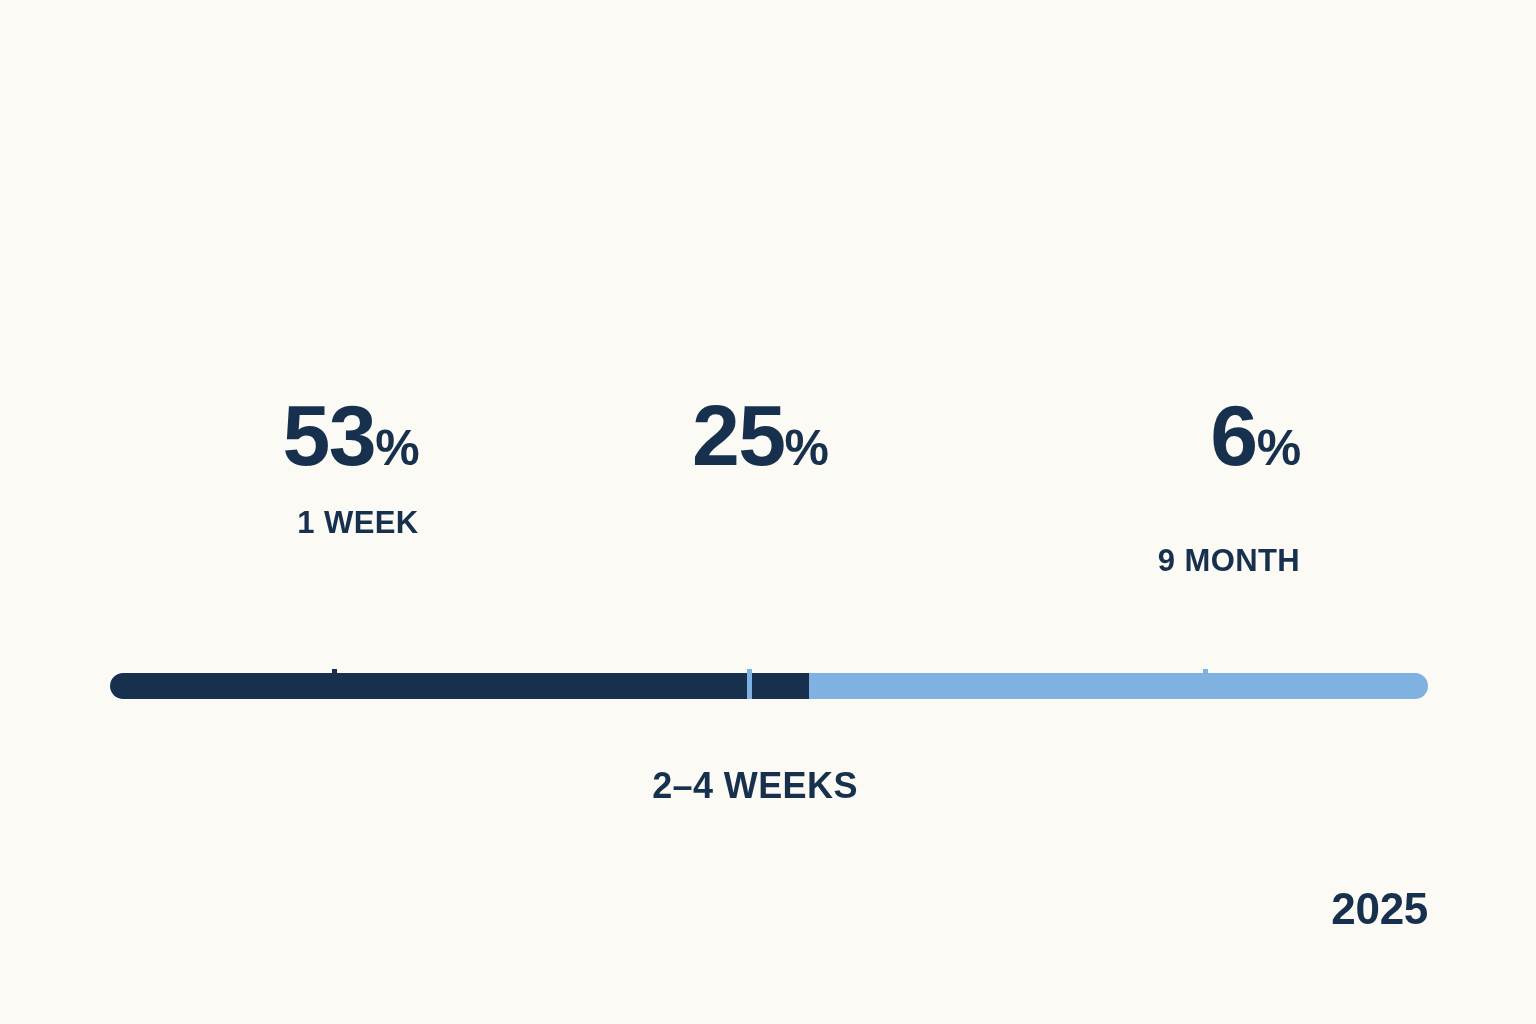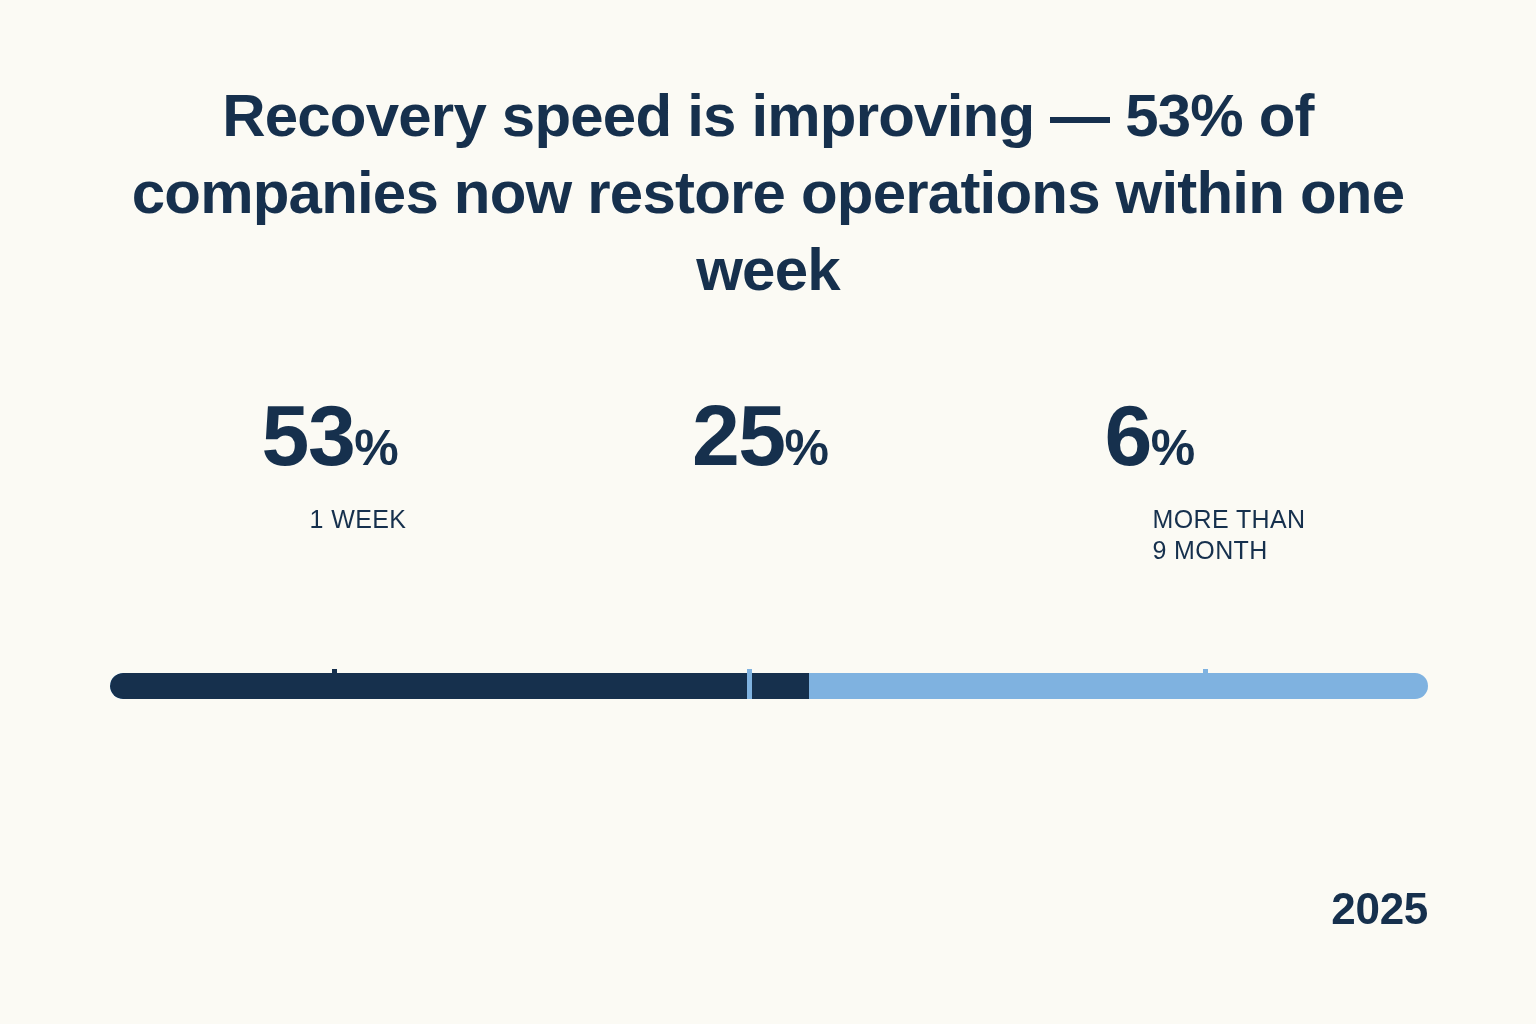--- a/index.html
+++ b/index.html
@@ -30,21 +30,21 @@
     font-size: 60px;
     line-height: 1.28;
     font-weight: 700;
     letter-spacing: -0.8px;
     color: #16304D;
   }
 
   
   .stat {
     position: absolute;
-    text-align: left;
+    text-align: right;
     color: #16304D;
     transform: translateX(-50%);
     white-space: nowrap;
   }
   .stat-value {
     font-weight: 700;
     letter-spacing: -1.5px;
     line-height: 1;
     display: block;
   }
@@ -53,22 +53,22 @@
     font-weight: 700;
   }
   .stat-pct {
     font-size: 50px;
     font-weight: 700;
     letter-spacing: -1px;
   }
   .stat-label {
     display: block;
     margin-top: 26px;
-    font-size: 25px;
-    font-weight: 400;
+    font-size: 31px;
+    font-weight: 700;
     letter-spacing: 0.4px;
     line-height: 1.22;
     margin-left: 48px;
   }
 
   .stat-a { left: 334px; top: 392px; }
   .stat-b { left: 760px; top: 392px; }
   .stat-c { left: 1205px; top: 392px; }
 
   
@@ -127,49 +127,49 @@
     font-weight: 700;
     letter-spacing: -0.3px;
     color: #16304D;
   }
 </style>
 </head>
 <body>
 
 <div class="canvas">
 
-  <div class="title">Recovery speed is improving — 53% of companies now restore operations within one week</div>
 
   <div class="stat stat-a">
     <span class="stat-value">
       <span class="stat-num">53</span><span class="stat-pct">%</span>
     </span>
     <span class="stat-label">1 WEEK</span>
   </div>
 
   <div class="stat stat-b">
     <span class="stat-value">
       <span class="stat-num">25</span><span class="stat-pct">%</span>
     </span>
   </div>
 
   <div class="stat stat-c">
     <span class="stat-value">
       <span class="stat-num">6</span><span class="stat-pct">%</span>
     </span>
     <span class="stat-label">
-      <span>MORE THAN</span><br>
+      <br>
       <span>9 MONTH</span>
     </span>
   </div>
 
   <div class="bar-track">
     <div class="bar-fill" id="bar-fill" style="width: 53%;"></div>
   </div>
 
   <div class="tick tick-dark tick-a"></div>
   <div class="tick tick-light tick-b"></div>
   <div class="tick tick-light tick-c"></div>
 
+  <div class="below-label">2–4 WEEKS</div>
 
   <div class="year">2025</div>
 
 </div>
 
 </body></html>

